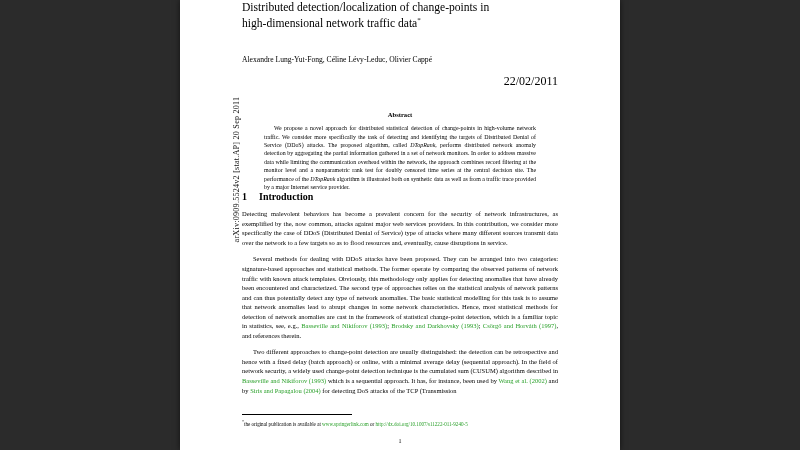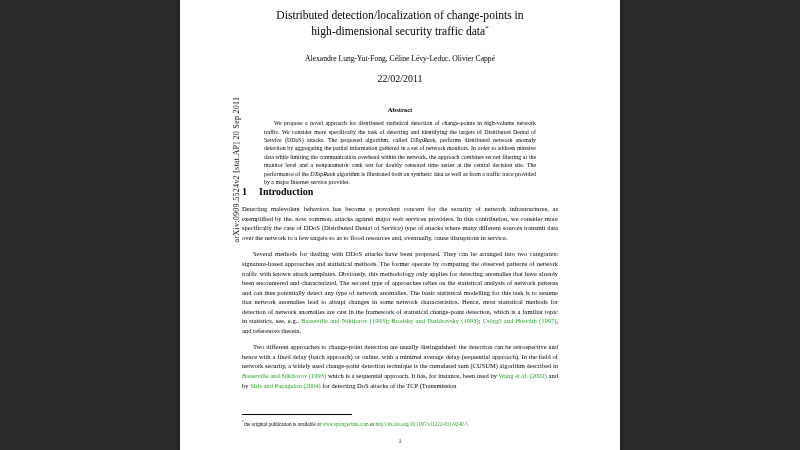--- a/index.html
+++ b/index.html
@@ -39,40 +39,39 @@
     white-space: nowrap;
   }
   .content {
     position: absolute;
     left: 62px;
     top: 0;
     width: 316px;
     height: 450px;
   }
   .title {
-    margin-top: 8px;
-    text-align: center;
+    text-align: left;
     font-size: 11.6px;
     line-height: 1.35;
     color: #000;
   }
   .title sup {
     font-size: 7px;
     vertical-align: super;
   }
   .authors {
-    margin-top: 15px;
-    text-align: center;
+    margin-top: 24px;
+    text-align: left;
     font-size: 7.6px;
     color: #000;
   }
   .date {
     margin-top: 10px;
-    text-align: center;
-    font-size: 10px;
+    text-align: right;
+    font-size: 12px;
     color: #000;
   }
   .abs-head {
     margin-top: 22px;
     text-align: center;
     font-size: 6.6px;
     font-weight: bold;
     color: #000;
   }
   .abstract {
@@ -134,21 +133,21 @@
 
 <div id="page">
   <div class="sheet">
 
     <div class="arxiv-stamp">arXiv:0909.5524v2  [stat.AP]  20 Sep 2011</div>
 
     <div class="content">
 
       <div class="title">
         <span>Distributed detection/localization of change-points in</span><br>
-        <span>high-dimensional security traffic data</span><sup>*</sup>
+        <span>high-dimensional network traffic data</span><sup>*</sup>
       </div>
 
       <div class="authors">Alexandre Lung-Yut-Fong, Céline Lévy-Leduc, Olivier Cappé</div>
 
       <div class="date">22/02/2011</div>
 
       <div class="abs-head">Abstract</div>
 
       <div class="abstract">
         <span class="ind">We propose a novel approach for distributed statistical detection of change-points in high-volume network traffic. We consider more specifically the task of detecting and identifying the targets of Distributed Denial of Service (DDoS) attacks. The proposed algorithm, called <i>DTopRank</i>, performs distributed network anomaly detection by aggregating the partial information gathered in a set of network monitors. In order to address massive data while limiting the communication overhead within the network, the approach combines record filtering at the monitor level and a nonparametric rank test for doubly censored time series at the central decision site. The performance of the <i>DTopRank</i> algorithm is illustrated both on synthetic data as well as from a traffic trace provided by a major Internet service provider.</span>

